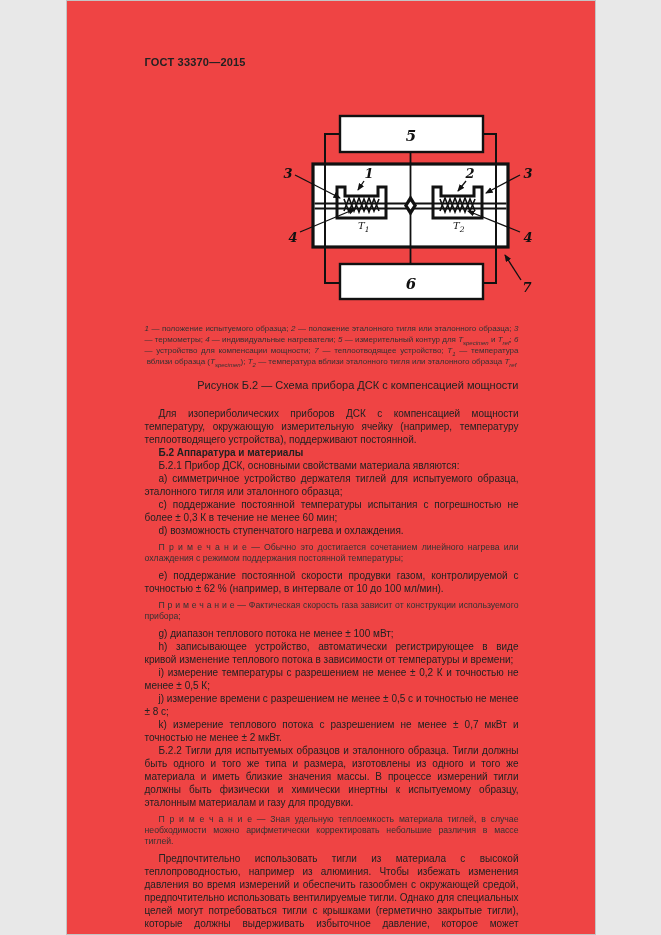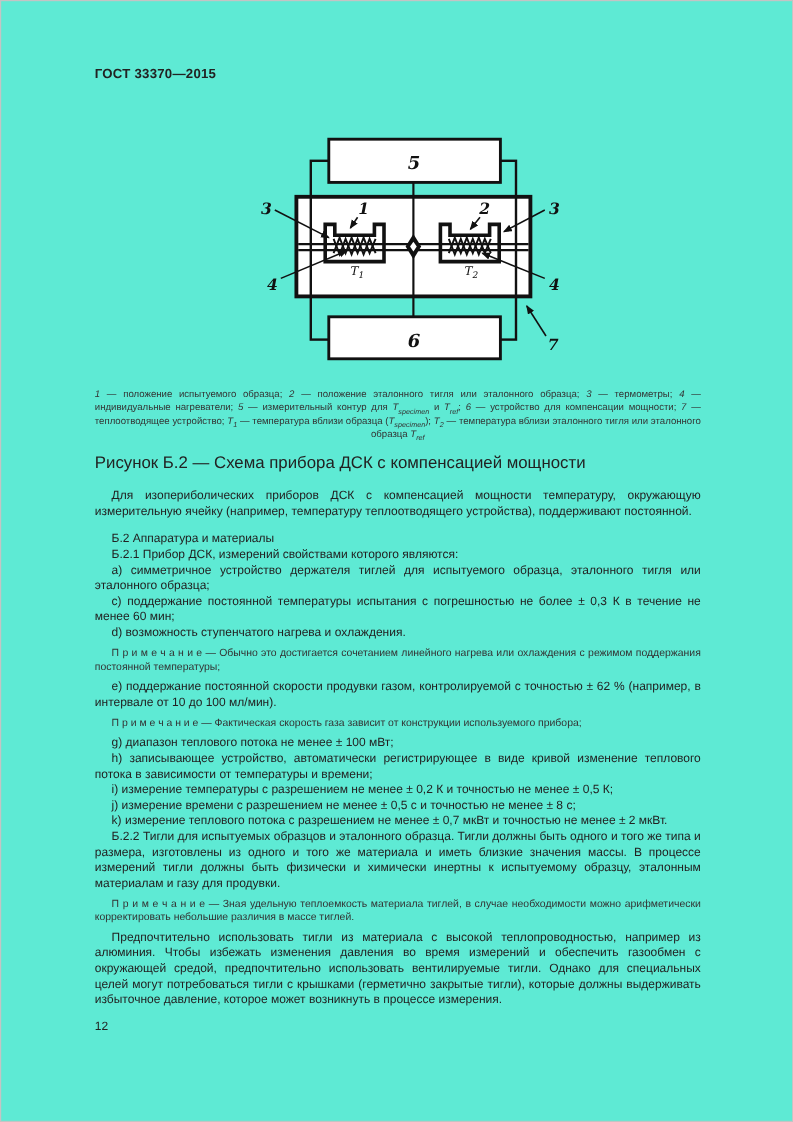--- a/index.html
+++ b/index.html
@@ -1,35 +1,35 @@
 <!DOCTYPE html>
 <html><head>
 <meta charset="utf-8">
 <style>
   html,body{margin:0;padding:0;background:#e8e8e8;}
   .page{
-    width:661px;height:935px;background:#5eead4;position:relative;
+    width:530px;height:935px;background:#ef4444;position:relative;
     font-family:"Liberation Sans",sans-serif;color:#222;
     box-sizing:border-box;border:1px solid #c4c4c4;overflow:hidden;
     margin:0 auto;
   }
   .content{padding:55px 76px 0 78px;}
   .doc-header{font-size:11px;font-weight:bold;line-height:13px;letter-spacing:.2px;}
   .fig-wrap{margin-top:38px;height:200px;}
   .fig-svg{display:block;margin-left:133px;}
   .fig-caption{
     margin-top:16px;font-size:8px;line-height:11px;color:#333;
     text-align:justify;text-align-last:center;
   }
   .fig-caption .it{font-style:italic;}
   .fig-caption sub{font-size:6px;font-style:italic;line-height:0;}
-  .fig-title{margin-top:12px;font-size:14px;text-align:left;line-height:12px;}
+  .fig-title{margin-top:12px;font-size:11px;text-align:right;line-height:12px;}
   p.body-p{margin:0;font-size:10px;line-height:13px;text-align:justify;text-indent:14px;}
   p.mt{margin-top:16px;}
-  p.sec-title{margin-top:10px;font-weight:normal;}
+  p.sec-title{font-weight:bold;}
   p.note{font-size:8.7px;line-height:11px;margin:5px 0;color:#333;}
   p.pagenum{margin-top:9px;font-size:10px;text-indent:0;}
   svg text{font-family:"DejaVu Serif","Liberation Serif",serif;}
   .dlabel{font-style:italic;font-weight:bold;fill:#111;}
 </style>
 </head>
 <body>
 
 <div class="page">
   <div class="content">
@@ -101,21 +101,21 @@
       </svg>
     </div>
 
     <div class="fig-caption"><span class="it">1</span><span> — положение испытуемого образца; </span><span class="it">2</span><span> — положение эталонного тигля или эталонного образца; </span><span class="it">3</span><span> — термометры; </span><span class="it">4</span><span> — индивидуальные нагреватели; </span><span class="it">5</span><span> — измерительный контур для </span><span class="it">T</span><sub>specimen</sub><span> и </span><span class="it">T</span><sub>ref</sub><span>; </span><span class="it">6</span><span> — устройство для компенсации мощности; </span><span class="it">7</span><span> — теплоотводящее устройство; </span><span class="it">T</span><sub>1</sub><span> — температура вблизи образца (</span><span class="it">T</span><sub>specimen</sub><span>); </span><span class="it">T</span><sub>2</sub><span> — температура вблизи эталонного тигля или эталонного образца </span><span class="it">T</span><sub>ref</sub></div>
 
     <div class="fig-title">Рисунок Б.2 — Схема прибора ДСК с компенсацией мощности</div>
 
     <p class="body-p mt">Для изопериболических приборов ДСК с компенсацией мощности температуру, окружающую измерительную ячейку (например, температуру теплоотводящего устройства), поддерживают постоянной.</p>
 
     <p class="body-p sec-title">Б.2 Аппаратура и материалы</p>
-    <p class="body-p">Б.2.1 Прибор ДСК, измерений свойствами которого являются:</p>
+    <p class="body-p">Б.2.1 Прибор ДСК, основными свойствами материала являются:</p>
 
     <p class="body-p">a) симметричное устройство держателя тиглей для испытуемого образца, эталонного тигля или эталонного образца;</p>
     <p class="body-p">c) поддержание постоянной температуры испытания с погрешностью не более ± 0,3 К в течение не менее 60 мин;</p>
     <p class="body-p">d) возможность ступенчатого нагрева и охлаждения.</p>
 
     <p class="body-p note">П р и м е ч а н и е — Обычно это достигается сочетанием линейного нагрева или охлаждения с режимом поддержания постоянной температуры;</p>
 
     <p class="body-p">e) поддержание постоянной скорости продувки газом, контролируемой с точностью ± 62 % (например, в интервале от 10 до 100 мл/мин).</p>
 
     <p class="body-p note">П р и м е ч а н и е — Фактическая скорость газа зависит от конструкции используемого прибора;</p>

